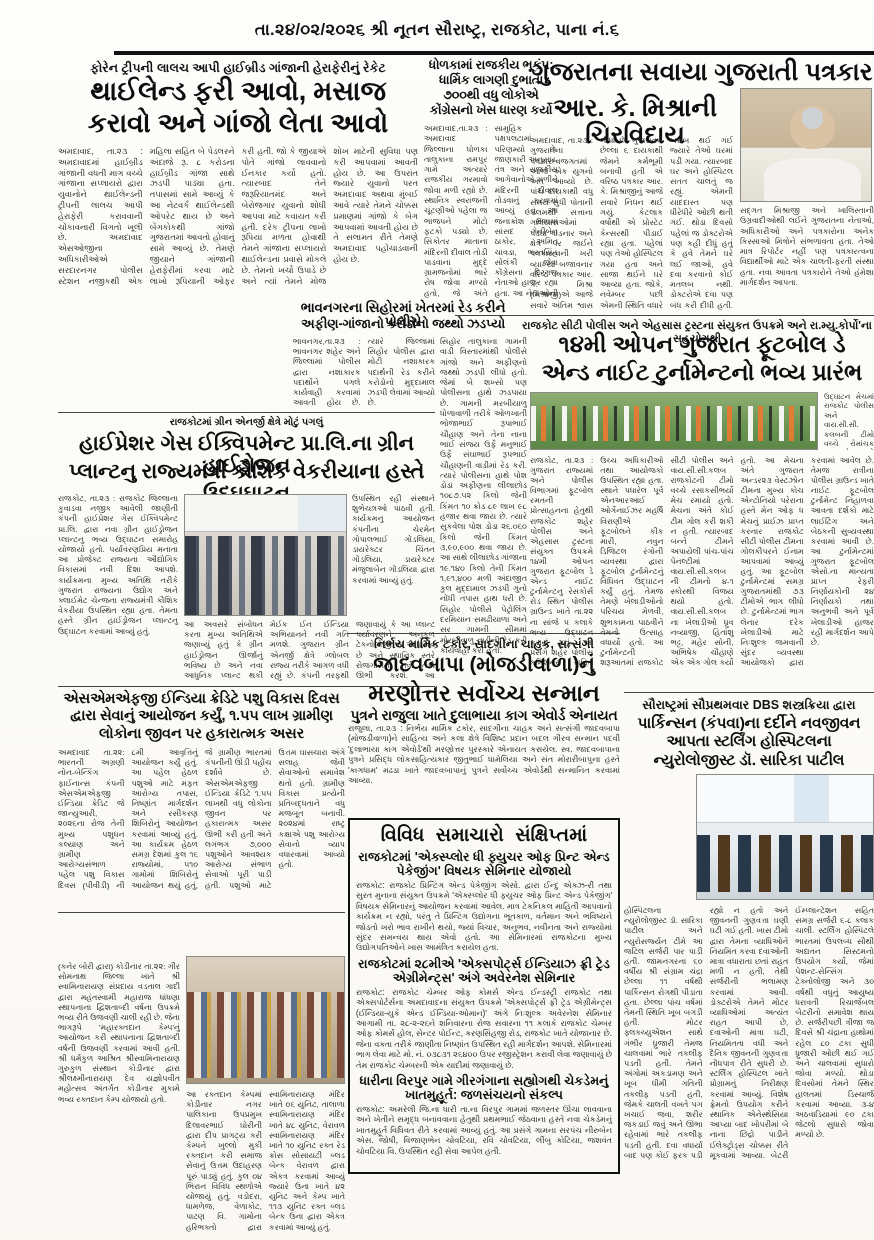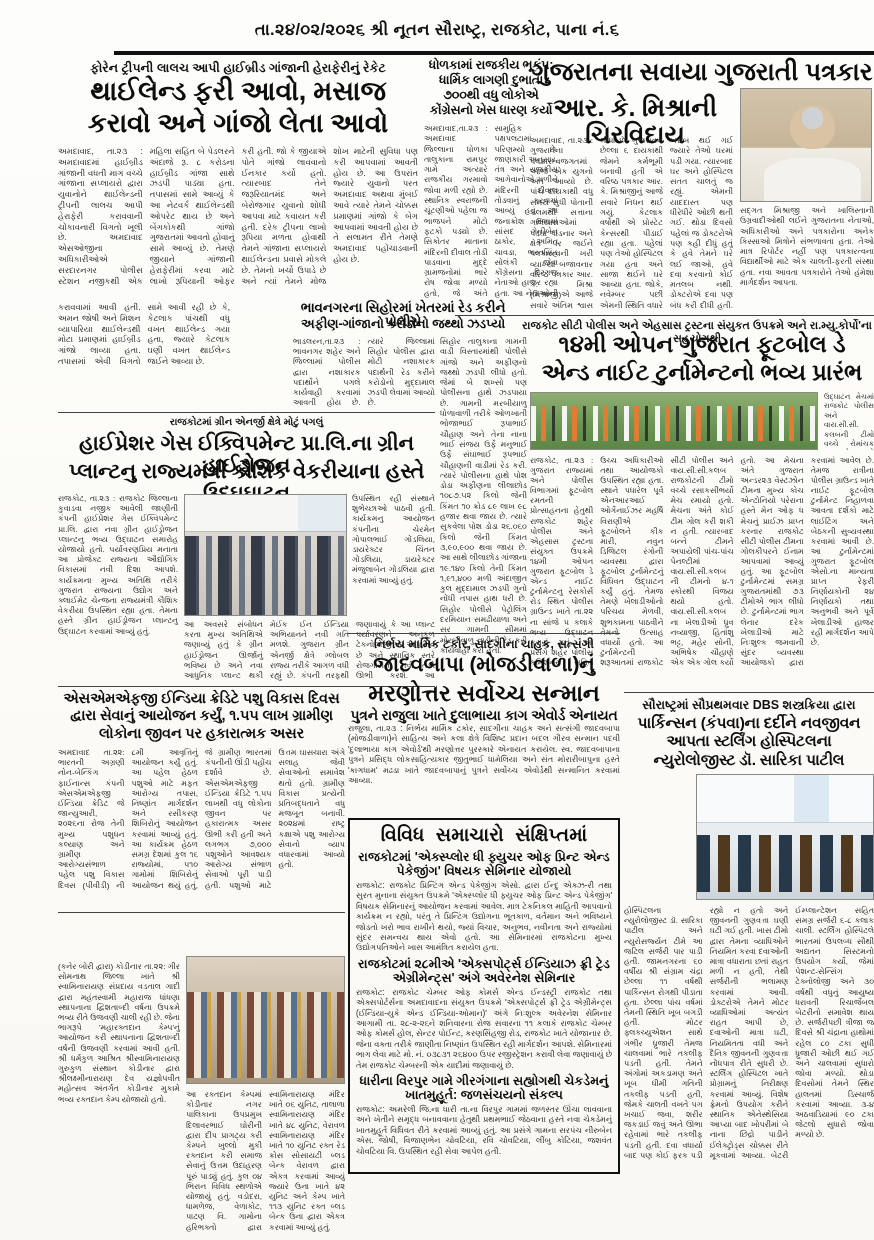--- a/index.html
+++ b/index.html
@@ -44,38 +44,37 @@
 
 <div id="page">
 
   <div class="abs masthead">તા.૨૪/૦૨/૨૦૨૬ શ્રી નૂતન સૌરાષ્ટ્ર, રાજકોટ, પાના નં.૬</div>
   <div class="abs rule" style="left:114px;top:51px;width:760px;height:4px;"></div>
 
   <div class="abs kicker" style="left:58px;top:61px;width:360px;font-size:12.5px;">ફોરેન ટ્રીપની લાલચ આપી હાઈબ્રીડ ગાંજાની હેરાફેરીનું રેકેટ</div>
   <div class="abs hl" style="left:58px;top:77px;width:360px;font-size:27px;">થાઈલેન્ડ ફરી આવો, મસાજ</div>
   <div class="abs hl" style="left:58px;top:109px;width:360px;font-size:27px;">કરાવો અને ગાંજો લેતા આવો</div>
   <div class="abs bt c4" style="left:58px;top:146px;width:360px;height:152px;">અમદાવાદ, તા.૨૩ : અમદાવાદમાં હાઈબ્રીડ ગાંજાની વધતી માગ વચ્ચે ગાંજાના સપ્લાયરો દ્વારા યુવાનોને થાઈલેન્ડની ટ્રીપની લાલચ આપી હેરાફેરી કરાવવાની ચોંકાવનારી વિગતો ખૂલી છે. અમદાવાદ એસઓજીના અધિકારીઓએ સરદારનગર પોલીસ સ્ટેશન નજીકથી એક મહિલા સહિત બે પેડલરને અંદાજે રૂ. ૮ કરોડના હાઈબ્રીડ ગાંજા સાથે ઝડપી પાડ્યા હતા. તપાસમાં સામે આવ્યું કે આ નેટવર્ક થાઈલેન્ડથી ઓપરેટ થાય છે અને બેંગકોકથી ગાંજો ગુજરાતમાં આવતો હોવાનું સામે આવ્યું છે. તેમણે જીયાને ગાંજાની હેરાફેરીમાં કરવા માટે લાખો રૂપિયાની ઓફર કરી હતી. જો કે જીયાએ પોતે ગાંજો લાવવાનો ઈનકાર કર્યો હતો. ત્યારબાદ તેને જરૂરિયાતમંદ અને બેરોજગાર યુવાનો શોધી આપવા માટે કવાયત કરી હતી. દરેક ટ્રીપના લાખો રૂપિયા મળતા હોવાથી તેમને ગાંજાના સપ્લાયરો થાઈલેન્ડના પ્રવાસે મોકલે છે. તેમનો ખર્ચો ઉપાડે છે અને ત્યાં તેમને મોજ શોખ માટેની સુવિધા પણ કરી આપવામાં આવતી હોય છે. આ ઉપરાંત જ્યારે યુવાનો પરત અમદાવાદ અથવા મુંબઈ આવે ત્યારે તેમને ચોક્કસ પ્રમાણમાં ગાંજો કે બેગ આપવામાં આવતી હોય છે તે સલામત રીતે તેમણે અમદાવાદ પહોંચાડવાની હોય છે.</div>
-  <div class="abs bt c2" style="left:58px;top:302px;width:172px;height:72px;">કરાવવામાં આવી હતી. અમન જોષી અને મિશન વ્યાપારિયા થાઈલેન્ડથી મોટા પ્રમાણમાં હાઈબ્રીડ ગાંજો લાવ્યા હતા. તપાસમાં એવી વિગતો સામે આવી રહી છે કે, કેટલાક પાંચથી વધુ વખત થાઈલેન્ડ ગયા હતા, જ્યારે કેટલાક ઘણી વખત થાઈલેન્ડ જઈને આવ્યા છે.</div>
 
   <div class="abs hl" style="left:424px;top:58px;width:134px;font-size:12.6px;line-height:1.2;">ધોળકામાં રાજકીય ભૂકંપ: ધાર્મિક લાગણી દુભાતા ૭૦૦થી વધુ લોકોએ કોંગ્રેસનો ખેસ ધારણ કર્યો</div>
   <div class="abs bt c2" style="left:424px;top:124px;width:134px;height:176px;font-size:8.1px;line-height:10.3px;">અમદાવાદ,તા.૨૩ : અમદાવાદ જિલ્લાના ધોળકા તાલુકાના રામપુર ગામે અત્યારે રાજકીય ગરમાવો જોવા મળી રહ્યો છે. સ્થાનિક સ્વરાજની ચૂંટણીઓ પહેલા જ ભાજપને મોટો ફટકો પડ્યો છે. સિકોતર માતાના મંદિરની દીવાલ તોડી પાડવાના મુદ્દે ગ્રામજનોમાં ભારે રોષ જોવા મળ્યો હતો, જે અંતે સામુહિક પક્ષપલટામાં પરિણમ્યો છે. જાણકારી અનુસાર, તંત્ર અને રાજકીય આગેવાનોએ મળીને મંદિરની દીવાલ તોડવાનું કરવામાં આવ્યું હતું. આ જનાક્રોશ સભામાં સાંસદ ગેનીબેન ઠાકોર, અમિત ચાવડા, ભરતસિંહ સોલંકી જેવા કોંગ્રેસના દિગ્ગજ નેતાઓ હાજર રહ્યા હતા. આ નેતાઓની હાજરીમાં ગામના અંદાજે ૭૦૦થી વધુ લોકોએ ભાજપનો સાથ છોડી કોંગ્રેસનો ખેસ ધારણ કર્યો હતો અને આગામી સમયમાં કોંગ્રેસને સમર્થન જાહેર કર્યું છે. સ્થાનિક સ્વરાજની ચૂંટણીઓ નજીક આવી રહી છે ત્યારે રામપુર ગામમાં બનેલો આ સામૂહિક પક્ષપલટો ભાજપ માટે ચિંતાનો વિષય બન્યો છે. ગ્રામજનોના આક્રોશ અને આ રાજકીય ધરતીકંપને કારણે સમગ્ર પંથકમાં ચર્ચાઓ જાગી છે</div>
 
   <div class="abs hl" style="left:530px;top:58px;width:344px;font-size:25px;">ગુજરાતના સવાયા ગુજરાતી પત્રકાર</div>
   <div class="abs hl" style="left:530px;top:94px;width:210px;font-size:25px;">આર. કે. મિશ્રાની ચિરવિદાય</div>
   <div class="ph ph-portrait" style="left:740px;top:88px;width:132px;height:114px;">
     <div class="face"></div>
     <div class="shirt"></div>
   </div>
   <div class="abs bt c3" style="left:530px;top:136px;width:203px;height:182px;font-size:8.1px;line-height:10.3px;">અમદાવાદ, તા.૨૩ : ગુજરાતના પત્રકારત્વજગતમાં આજે એક યુગનો અંત આવ્યો છે. પાંચ દાયકાથી વધુ સમય સુધી પોતાની કલમથી સત્તાના ગલિયારાઓમાં પડઘા પાડનાર અને ક્ષેત્ર પર જઈને પત્રકારત્વની ખરી વ્યાખ્યા બજાવનાર વરિષ્ઠ પત્રકાર આર. કે. મિશ્રા (મિશ્રાજી)એ આજે સવારે અંતિમ શ્વાસ લીધા છે. ગુજરાતને છેલ્લા ૬ દાયકાથી જેમને કર્મભૂમી બનાવી હતી એ વરિષ્ઠ પત્રકાર આર. કે. મિશ્રાજીનું આજે સવારે નિધન થઈ ગયું. કેટલાક વર્ષોથી એ પ્રોસ્ટેટ કેન્સરથી પીડાઈ રહ્યા હતા. પહેલાં પણ તેઓ હોસ્પિટલ ગયા હતા અને સાજા થઈને ઘરે આવ્યા હતા. જોકે, નવેમ્બર પછી એમની સ્થિતિ વધારે ખરાબ થઈ ગઈ જ્યારે તેઓ ઘરમાં પડી ગયા. ત્યારબાદ ઘર અને હોસ્પિટલ સતત ચાલતું જ રહ્યું. એમની યાદદાસ્ત પણ ધીરેધીરે ઓછી થતી ગઈ. થોડા દિવસો પહેલાં જ ડોક્ટરોએ પણ કહી દીધું હતું કે હવે તેમને ઘરે લઈ જાઓ, હવે દવા કરવાનો કોઈ મતલબ નથી. ડોક્ટરોએ દવા પણ બંધ કરી દીધી હતી. આ જ સ્થિતિમાં મિશ્રાજીનો ૭૬મો જન્મદિવસ પણ ૫ ફેબ્રુઆરીના રોજ ગયો. ના એમને સમયની ખબર પડતી હતી કે ના દર્દની, એમના મગજમાં કોઈ પણ પ્રકારનો લહેર જ પેદા થતી ન હતી. કેન્સરની સારવાર સમયે પણ તેઓ અડગ રહ્યા હતા.</div>
   <div class="abs bt" style="left:740px;top:206px;width:134px;height:112px;font-size:8.1px;line-height:10.3px;">સદ્ગત મિશ્રાજી અને ખાલિસ્તાની ઉગ્રવાદીઓથી લઈને ગુજરાતના નેતાઓ, અધિકારીઓ અને પત્રકારોના અનેક કિસ્સાઓ મિત્રોને સંભળાવતા હતા. તેઓ માત્ર રિપોર્ટર નહીં પણ પત્રકારત્વના વિદ્યાર્થીઓ માટે એક ચાલતી-ફરતી સંસ્થા હતા. નવા આવતા પત્રકારોને તેઓ હંમેશા માર્ગદર્શન આપતા.</div>
   <div class="abs rule-thin" style="left:455px;top:315px;width:419px;height:1px;"></div>
 
   <div class="abs hl" style="left:293px;top:301px;width:220px;font-size:13.5px;">ભાવનગરના સિહોરમાં ખેતરમાં રેડ કરીને પોલીસે</div>
   <div class="abs hl" style="left:293px;top:317px;width:220px;font-size:13px;">અફીણ-ગાંજાનો કરોડોનો જથ્થો ઝડપ્યો</div>
-  <div class="abs bt c2" style="left:293px;top:337px;width:142px;height:74px;font-size:8.1px;line-height:10.2px;">ભાડલરન,તા.૨૩ : ભાવનગર શહેર અને જિલ્લામાં પોલીસ દ્વારા નશાકારક પદાર્થોને પગલે કાર્યવાહી કરવામાં આવતી હોય છે. ત્યારે જિલ્લામાં સિહોર પોલીસ દ્વારા મોટી નશાકારક પદાર્થની રેડ કરીને કરોડોનો મુદ્દામાલ ઝડપી લેવામાં આવ્યો છે.</div>
+  <div class="abs bt c2" style="left:293px;top:337px;width:142px;height:74px;font-size:8.1px;line-height:10.2px;">ભાવનગર,તા.૨૩ : ભાવનગર શહેર અને જિલ્લામાં પોલીસ દ્વારા નશાકારક પદાર્થોને પગલે કાર્યવાહી કરવામાં આવતી હોય છે. ત્યારે જિલ્લામાં સિહોર પોલીસ દ્વારા મોટી નશાકારક પદાર્થની રેડ કરીને કરોડોનો મુદ્દામાલ ઝડપી લેવામાં આવ્યો છે.</div>
   <div class="abs bt" style="left:440px;top:337px;width:87px;height:319px;font-size:8.1px;line-height:10.3px;">સિહોર તાલુકાના ગામની વાડી વિસ્તારમાંથી પોલીસે ગાંજો અને અફીણનો જથ્થો ઝડપી લીધો હતો. જેમાં બે શખ્સો પણ પોલીસના હાથે ઝડપાયા છે. ગામની મરબીયાળુ ધોળાવાળી તરીકે ઓળખાતી ભોજાભાઈ રૂપાભાઈ ચૌહાણ અને તેના નાના ભાઈ સંજય ઉર્ફે મનુભાઈ ઉર્ફે સંઘાભાઈ રૂપભાઈ ચૌહાણની વાડીમાં રેડ કરી. ત્યારે પોલીસના હાથે પોશ ડોડા અફીણના લીલાછોડ ૧૦૮૭.૫૨ કિલો જેની કિંમત ૧૦ ક્રોડ ૮૯ લાખ ૯૮ હજાર થવા જાય છે. ત્યારે સુકવેલા પોશ ડોડા ૨૬.૦૬૦ કિલો જેની કિંમત ૩,૯૦,૯૦૦ થવા જાય છે. આ સાથે લીલાછોડ ગાંજાના ૧૯.૧૪૦ કિલો તેની કિંમત ૧,૯૧,૪૦૦ મળી અંદાજીત કુલ મુદ્દામાલ ઝડપી ગુનો નોંધી તપાસ હાથ ધરી છે. સિહોર પોલીસે પેટ્રોલિંગ દરમિયાન સમઢીયાળા અને સર ગામની સીમમાં મોરબીવાળુ વાડીની રેડ કરી કાર્યવાહી કરી હતી.</div>
 
   <div class="abs rule-thin" style="left:58px;top:412px;width:377px;height:1px;"></div>
   <div class="abs kicker" style="left:58px;top:416px;width:377px;font-size:10px;">રાજકોટમાં ગ્રીન એનર્જી ક્ષેત્રે મોટું પગલું</div>
   <div class="abs hl" style="left:58px;top:432px;width:377px;font-size:21px;">હાઈપ્રેશર ગેસ ઈક્વિપમેન્ટ પ્રા.લિ.ના ગ્રીન હાઈડ્રોજન</div>
   <div class="abs hl" style="left:58px;top:460px;width:377px;font-size:21px;">પ્લાન્ટનુ રાજ્યમંત્રી કૌશિક વેકરીયાના હસ્તે ઉદ્ઘઘાટન</div>
   <div class="abs bt" style="left:58px;top:494px;width:120px;height:188px;font-size:8px;line-height:10.2px;">રાજકોટ, તા.૨૩ : રાજકોટ જિલ્લાના કુવાડવા નજીક આવેલી જાણીતી કંપની હાઈપ્રેશર ગેસ ઈક્વિપમેન્ટ પ્રા.લિ. દ્વારા નવા ગ્રીન હાઈડ્રોજન પ્લાન્ટનુ ભવ્ય ઉદ્ઘાટન સમારોહ યોજાયો હતો. પર્યાવરણપ્રિય મનાતા આ પ્રોજેક્ટ રાજ્યના ઔદ્યોગિક વિકાસમાં નવી દિશા આપશે. કાર્યક્રમના મુખ્ય અતિથિ તરીકે ગુજરાત રાજ્યના ઉદ્યોગ અને ક્લાઈમેટ ચેન્જના રાજ્યમંત્રી કૌશિક વેકરીયા ઉપસ્થિત રહ્યા હતા. તેમના હસ્તે ગ્રીન હાઈડ્રોજન પ્લાન્ટનુ ઉદ્ઘાટન કરવામાં આવ્યું હતું.</div>
   <div class="ph ph-suits" style="left:184px;top:494px;width:163px;height:122px;">
     <div class="banner"></div>
     <div class="figs"></div>

